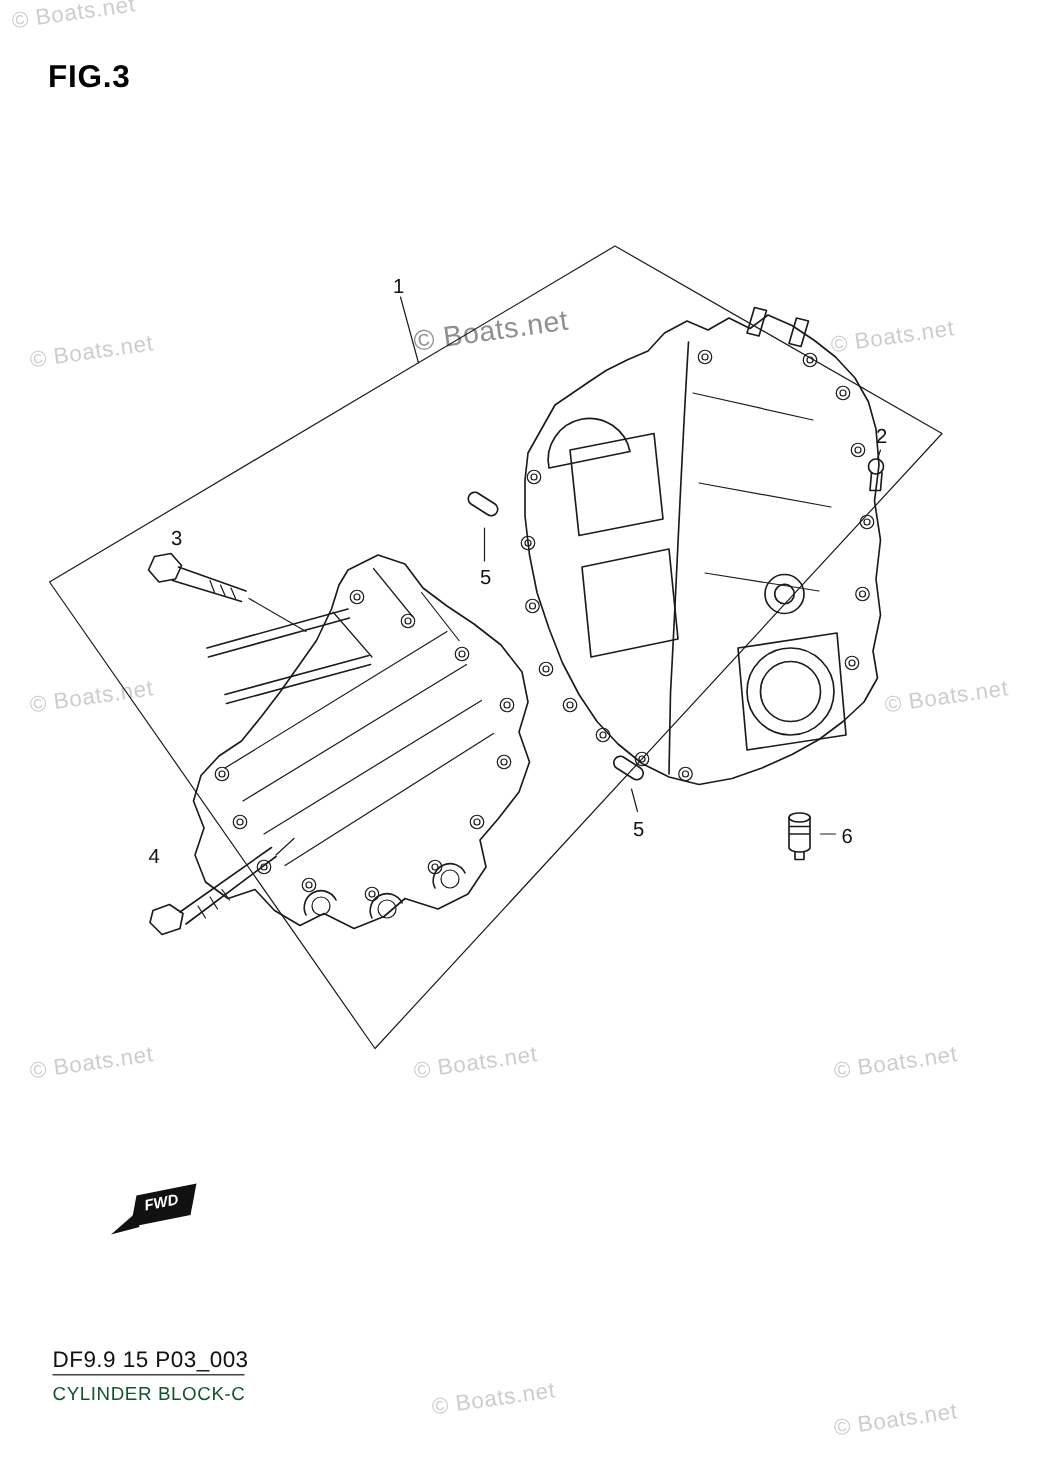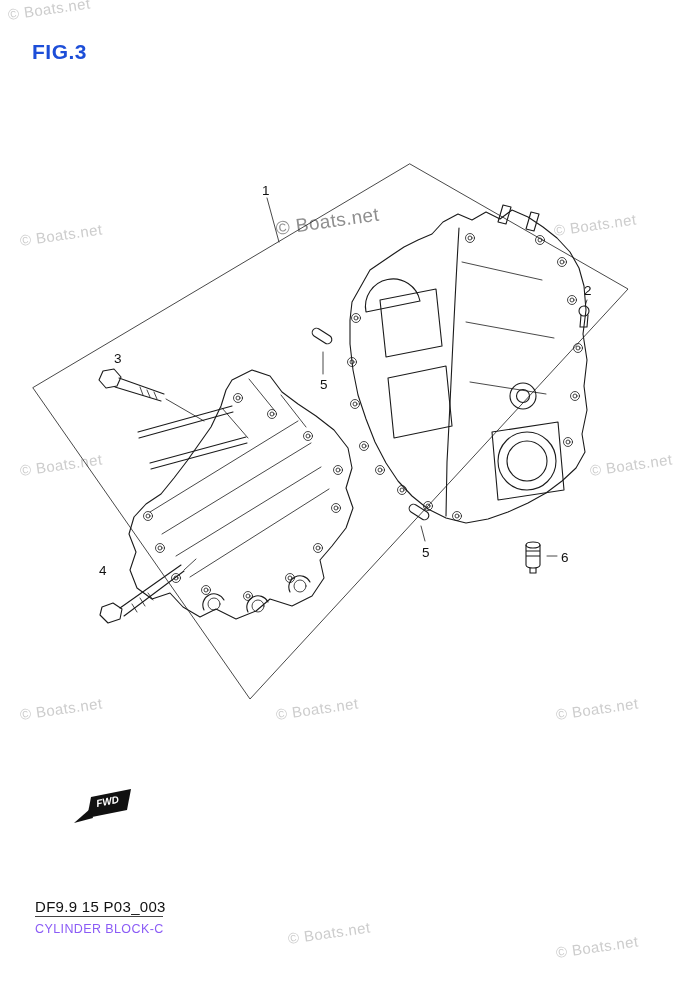--- a/index.html
+++ b/index.html
@@ -8,30 +8,30 @@
     background:#fff;font-family:"Liberation Sans",sans-serif;
   }
   .wm{
     position:absolute;white-space:nowrap;color:#cdcdcd;font-size:15px;
     transform:rotate(-8deg);transform-origin:left center;
     letter-spacing:.4px;user-select:none;
   }
   .wm-dark{color:#8f8f8f;font-size:19px;}
   .fig-title{
     position:absolute;left:32px;top:40px;font-size:21px;font-weight:bold;
-    color:#1d4ed8;letter-spacing:.5px;
+    color:#000000;letter-spacing:.5px;
   }
   .callout{position:absolute;font-size:13.5px;color:#111;line-height:1;}
   svg.diagram{position:absolute;left:0;top:0;}
   .ln{fill:none;stroke:#1b1b1b;stroke-width:1.1;stroke-linecap:round;stroke-linejoin:round;}
   .thin{stroke-width:.8;}
   .blk{fill:#111;stroke:none;}
   .footer-code{position:absolute;left:35px;top:898px;font-size:15px;color:#111;letter-spacing:.3px;}
   .footer-rule{position:absolute;left:35px;top:916px;width:128px;height:1px;background:#444;}
-  .footer-title{position:absolute;left:35px;top:922px;font-size:12.5px;color:#8b5cf6;letter-spacing:.4px;}
+  .footer-title{position:absolute;left:35px;top:922px;font-size:12.5px;color:#14532d;letter-spacing:.4px;}
 </style>
 </head>
 <body>
 
 <div id="page">
 
   <span class="wm" style="left:8px;top:6px">© Boats.net</span>
   <span class="wm wm-dark" style="left:276px;top:218px">© Boats.net</span>
   <span class="wm" style="left:554px;top:222px">© Boats.net</span>
   <span class="wm" style="left:20px;top:232px">© Boats.net</span>

